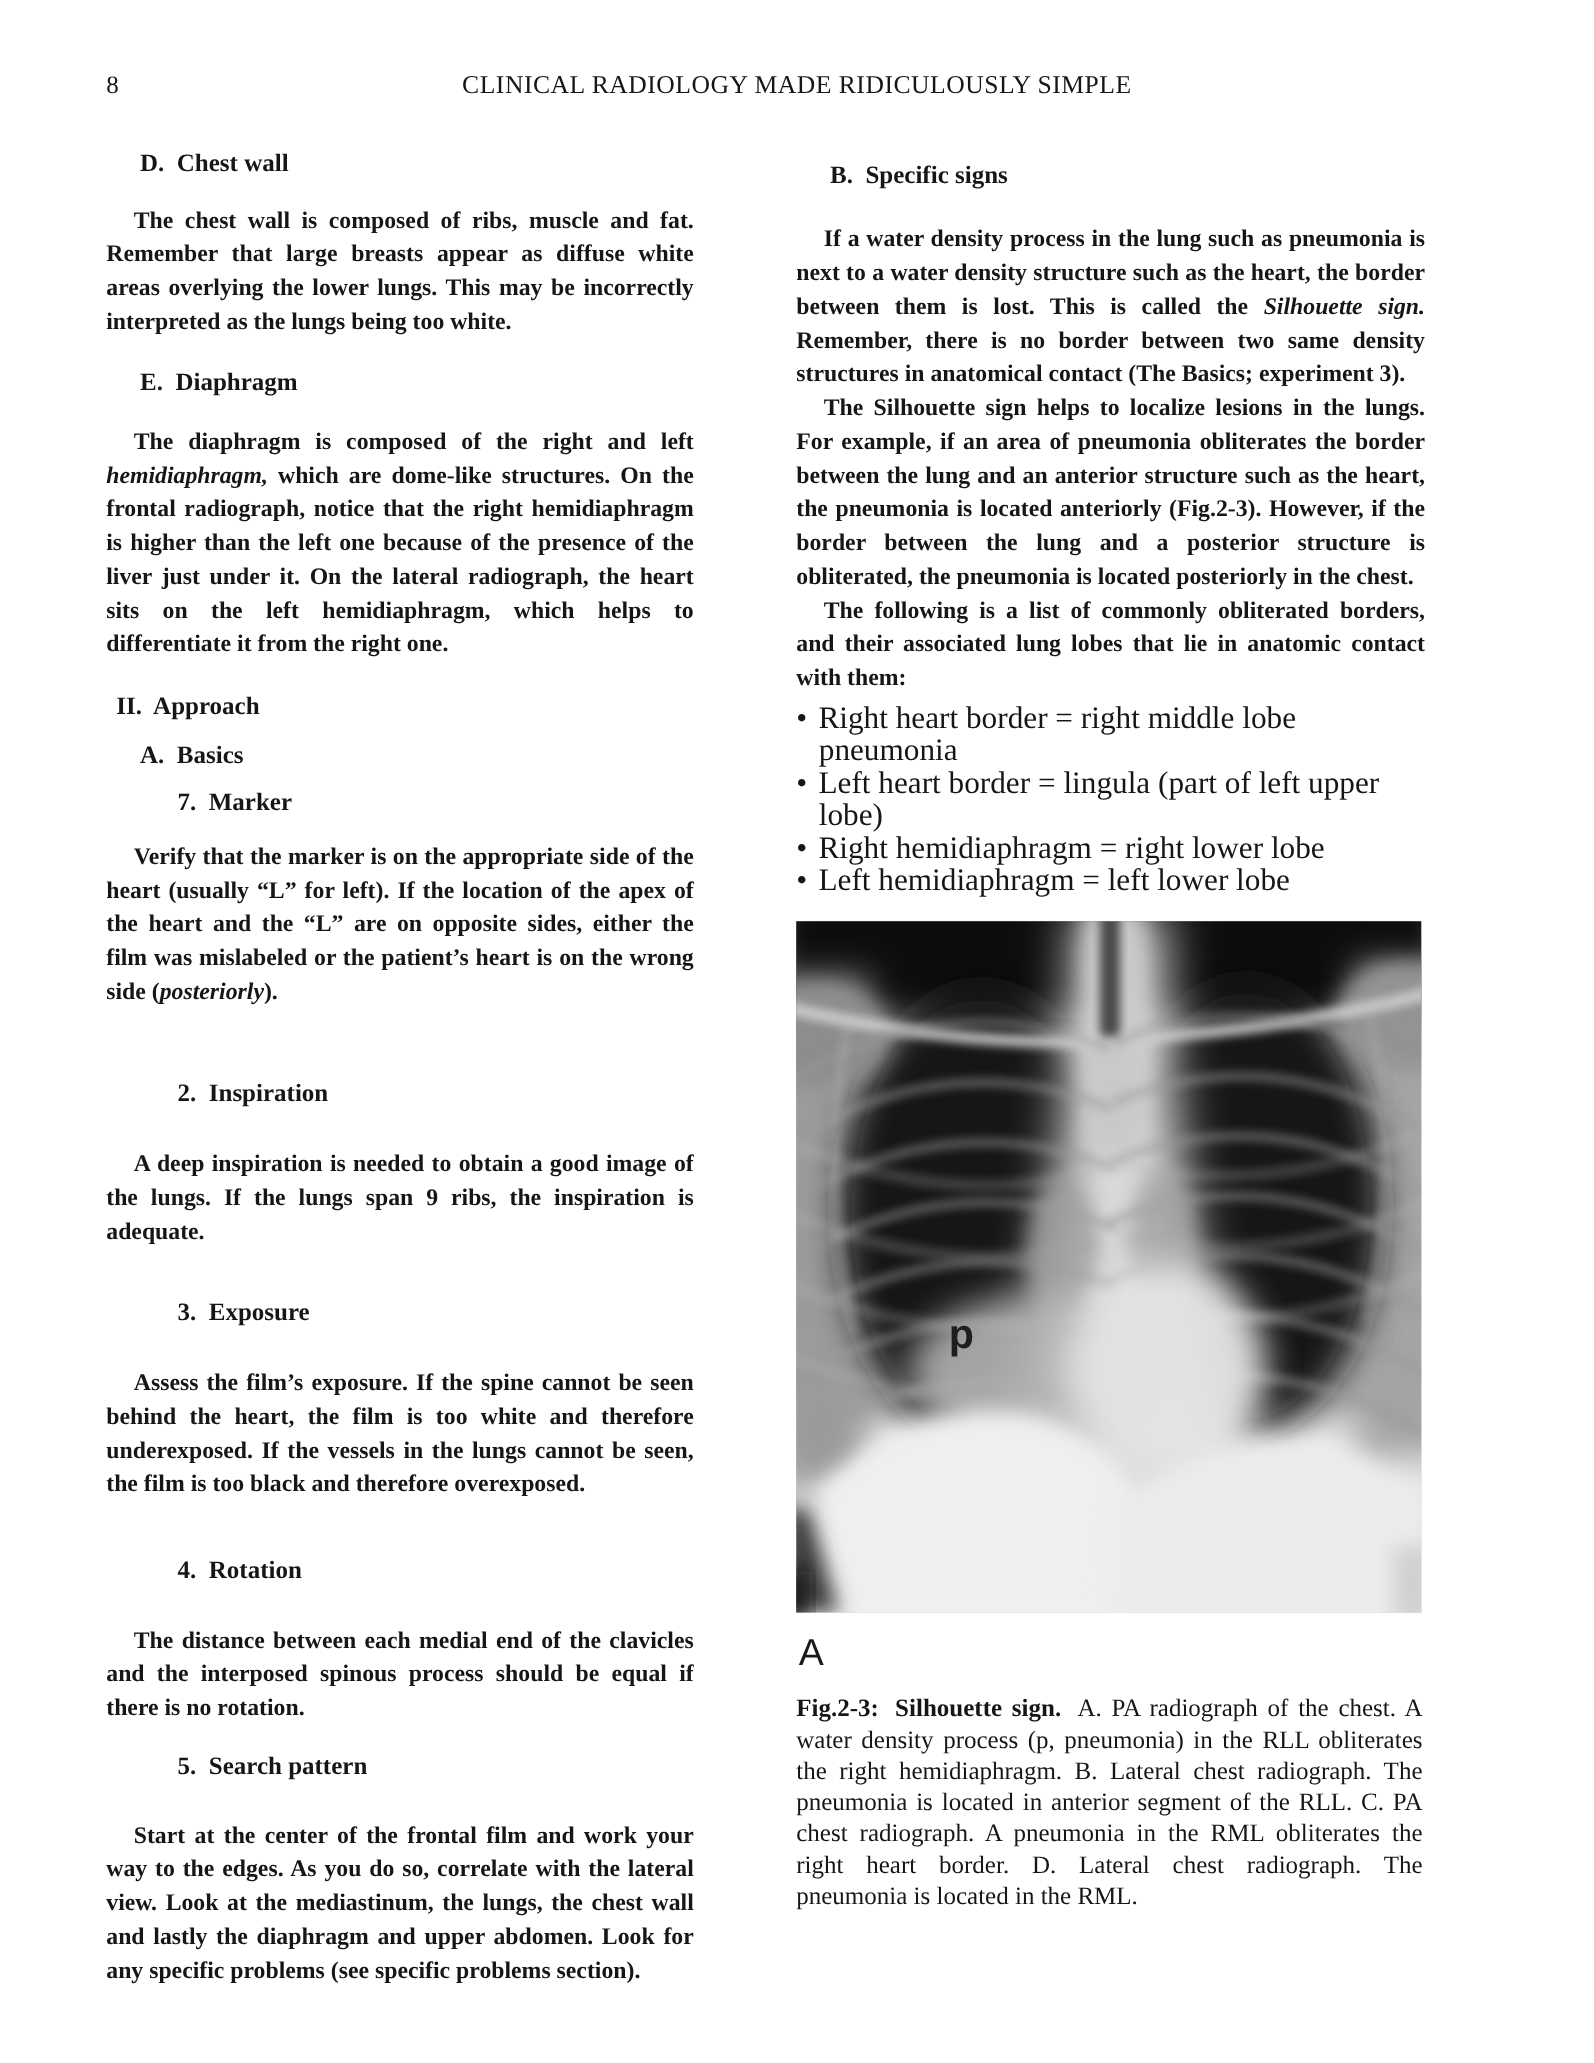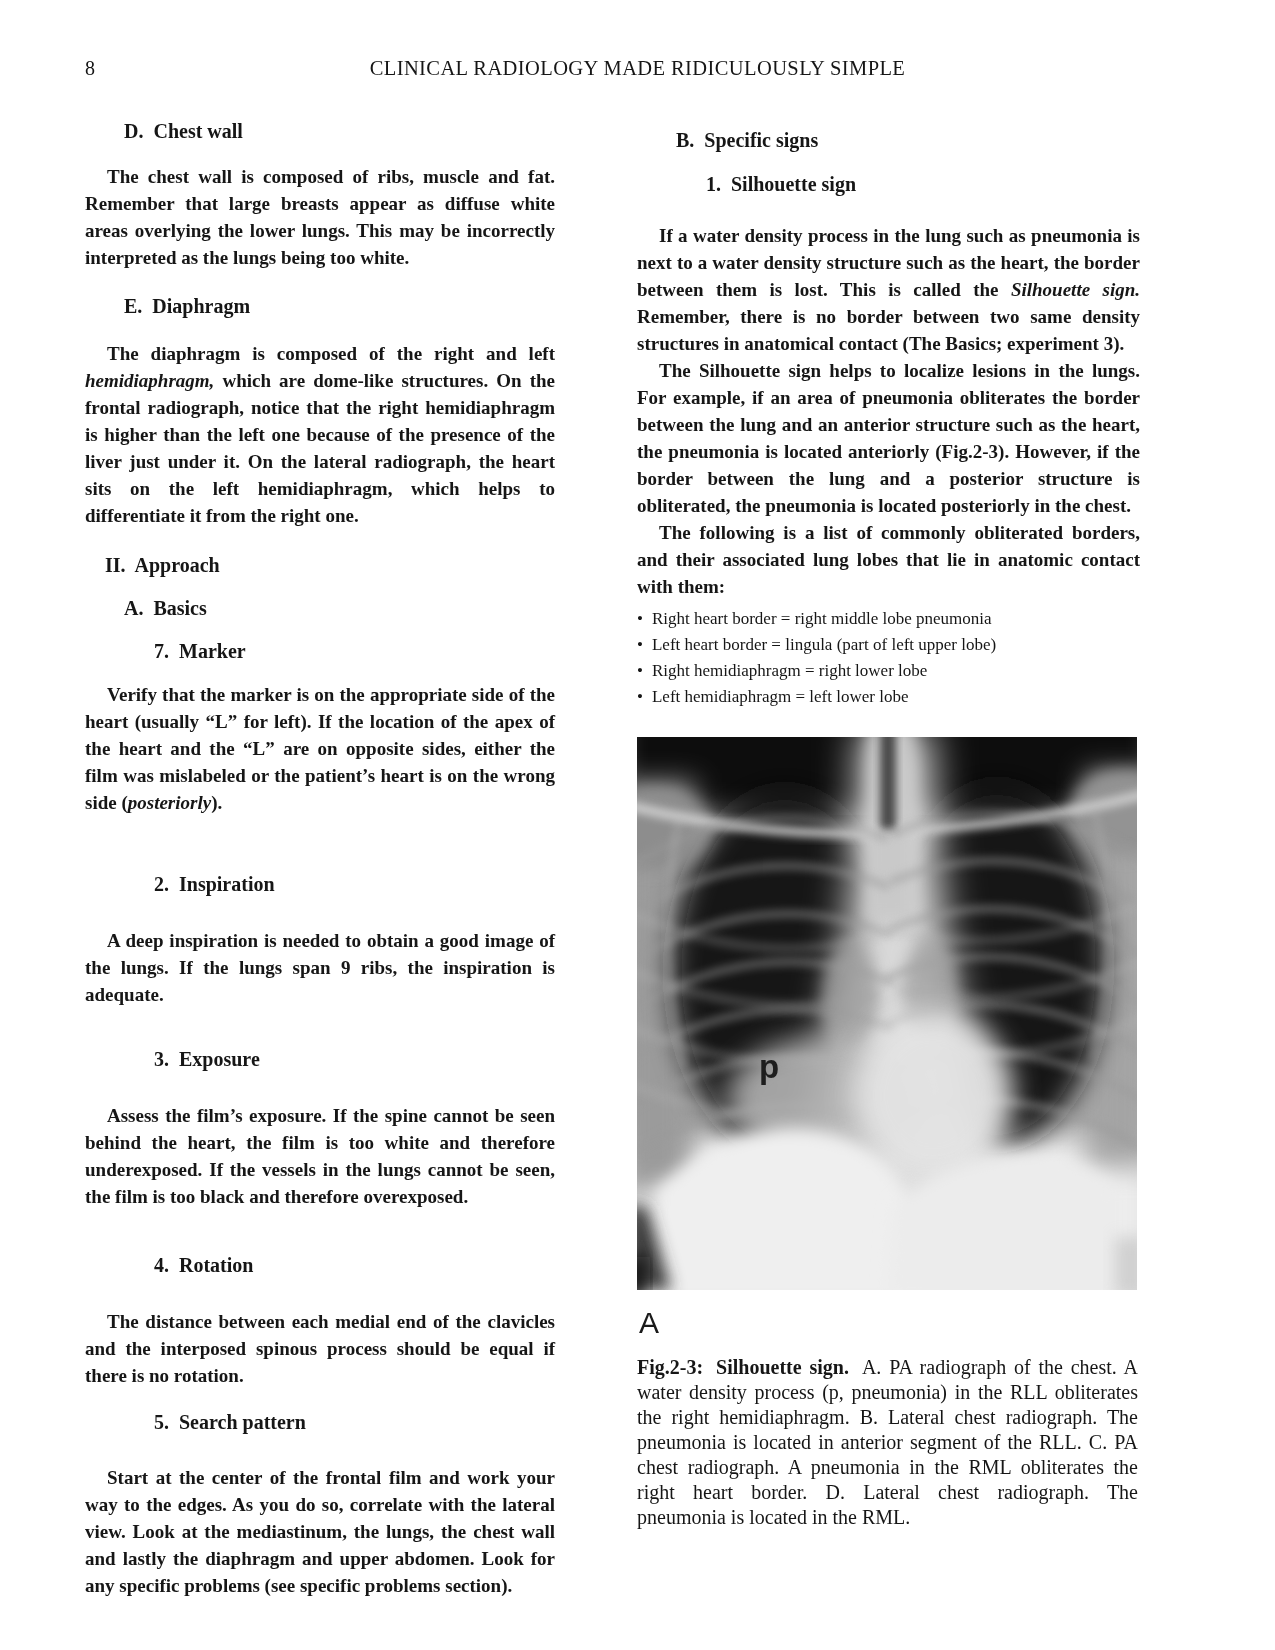--- a/index.html
+++ b/index.html
@@ -6,27 +6,27 @@
   .page{
     position:relative; width:1275px; height:1650px; background:#ffffff;
     font-family:"Liberation Serif", serif; color:#161616; overflow:hidden;
   }
   .pagenum{position:absolute; left:85px; top:57px; font-size:20px;}
   .htitle{position:absolute; left:0; right:0; top:57px; text-align:center;
     font-size:20.5px; letter-spacing:0.4px;}
   .col{position:absolute; top:0;}
   .colleft{left:85px; width:470px;}
   .colright{left:637px; width:503px;}
-  .h{font-weight:bold; font-size:20px; line-height:27px; margin:16px; white-space:pre-wrap;}
+  .h{font-weight:bold; font-size:20px; line-height:27px; margin:4px; white-space:pre-wrap;}
   .lvl0{padding-left:4px;}
   .lvl1{padding-left:23px;}
   .lvl2{padding-left:53px;}
   p.body{margin:0; font-size:19px; line-height:27px; text-align:justify; text-indent:22px;font-weight:bold;}
   p.body i{font-style:italic;}
-  ul.bullets{list-style:none; margin:0; padding:0; font-size:17px; line-height:26px;font-family:Liberation Serif, serif;}
+  ul.bullets{list-style:none; margin:0; padding:0; font-size:25px; line-height:26px;font-family:Liberation Serif, serif;}
   ul.bullets li{padding-left:18px; text-indent:-18px;}
   ul.bullets .blt{margin-right:9px;}
   .xray{position:absolute; left:637px; top:737px; width:500px; height:553px; margin:0; padding:0;}
   .panel-label{position:absolute; left:639px; top:1306px;
     font-family:"Liberation Sans", sans-serif; font-size:30px; font-weight:400; color:#1a1a1a;}
   p.caption{position:absolute; left:637px; top:1355px; width:501px; margin:0;
     font-size:20px; line-height:25px; text-align:justify;}
   p.caption b{margin-right:13px;}
   .plabel{font-family:"Liberation Sans", sans-serif; font-weight:700; font-size:33px; fill:#1e1e1e;}
 </style>
@@ -58,21 +58,20 @@
 
     <h4 class="h lvl2" style="margin-top:42px">4.  Rotation</h4>
     <p class="body" style="margin-top:29px">The distance between each medial end of the clavicles and the interposed spinous process should be equal if there is no rotation.</p>
 
     <h4 class="h lvl2" style="margin-top:20px">5.  Search pattern</h4>
     <p class="body" style="margin-top:28px">Start at the center of the frontal film and work your way to the edges. As you do so, correlate with the lateral view. Look at the mediastinum, the lungs, the chest wall and lastly the diaphragm and upper abdomen. Look for any specific problems (see specific problems section).</p>
   </div>
 
   <div class="col colright">
     <h3 class="h lvl1" style="margin-top:127px">B.  Specific signs</h3>
-    <h4 class="h lvl2" style="margin-top:17px">1.  Silhouette sign</h4>
     <p class="body" style="margin-top:24px"><span>If a water density process in the lung such as pneumonia is next to a water density structure such as the heart, the border between them is lost. This is called the </span><i>Silhouette sign.</i><span> Remember, there is no border between two same density structures in anatomical contact (The Basics; experiment 3).</span></p>
     <p class="body">The Silhouette sign helps to localize lesions in the lungs. For example, if an area of pneumonia obliterates the border between the lung and an anterior structure such as the heart, the pneumonia is located anteriorly (Fig.2-3). However, if the border between the lung and a posterior structure is obliterated, the pneumonia is located posteriorly in the chest.</p>
     <p class="body">The following is a list of commonly obliterated borders, and their associated lung lobes that lie in anatomic contact with them:</p>
     <ul class="bullets" style="margin-top:6px">
         <li><span class="blt">•</span><span>Right heart border = right middle lobe pneumonia</span></li>
         <li><span class="blt">•</span><span>Left heart border = lingula (part of left upper lobe)</span></li>
         <li><span class="blt">•</span><span>Right hemidiaphragm = right lower lobe</span></li>
         <li><span class="blt">•</span><span>Left hemidiaphragm = left lower lobe</span></li>
       </ul>
   </div>

